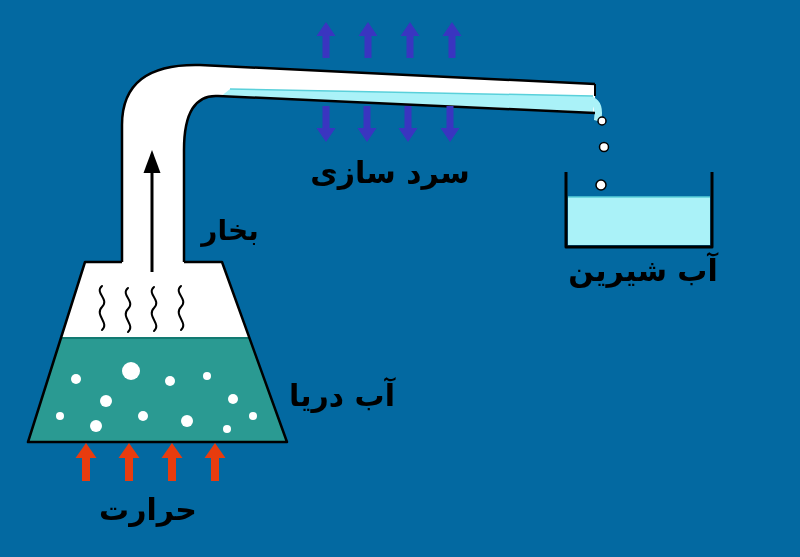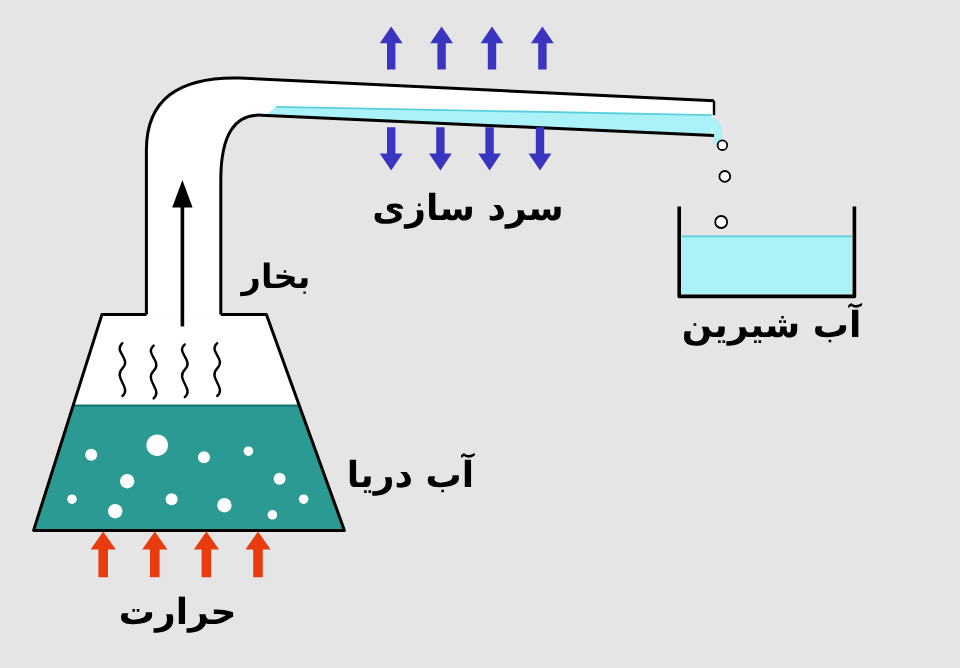--- a/index.html
+++ b/index.html
@@ -5,21 +5,21 @@
   html, body {
     margin: 0;
     padding: 0;
     background: #ffffff;
     font-family: "DejaVu Sans", sans-serif;
   }
   .canvas {
     position: relative;
     width: 800px;
     height: 557px;
-    background: #e5e5e5;
+    background: #0369a1;
     overflow: hidden;
   }
   svg text {
     font-family: "DejaVu Sans", sans-serif;
     font-weight: bold;
     fill: #000000;
     direction: rtl;
   }
 </style>
 </head>

